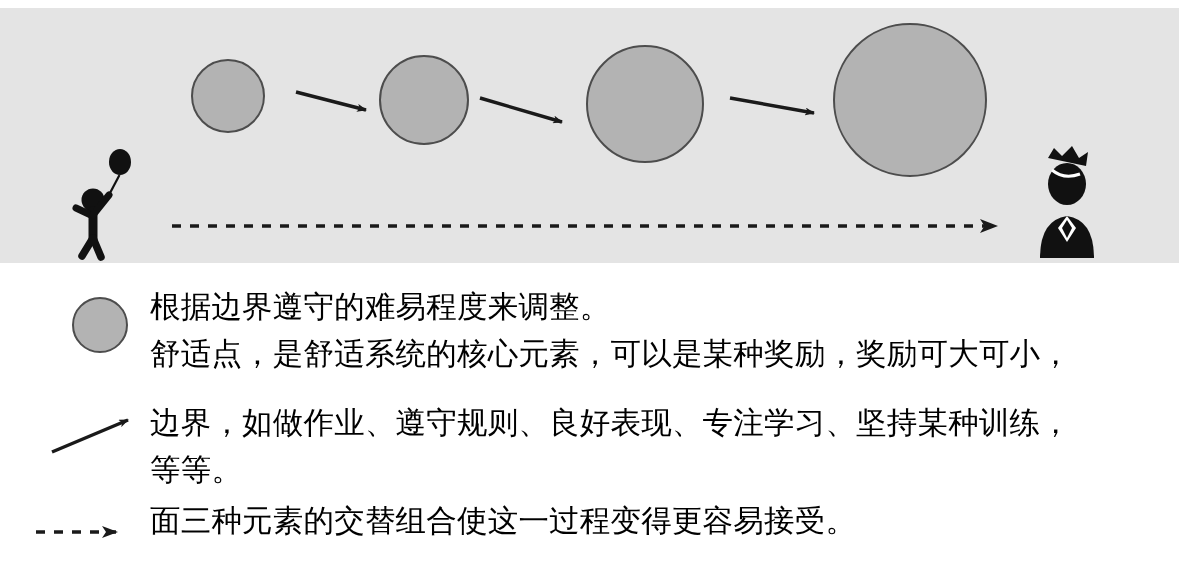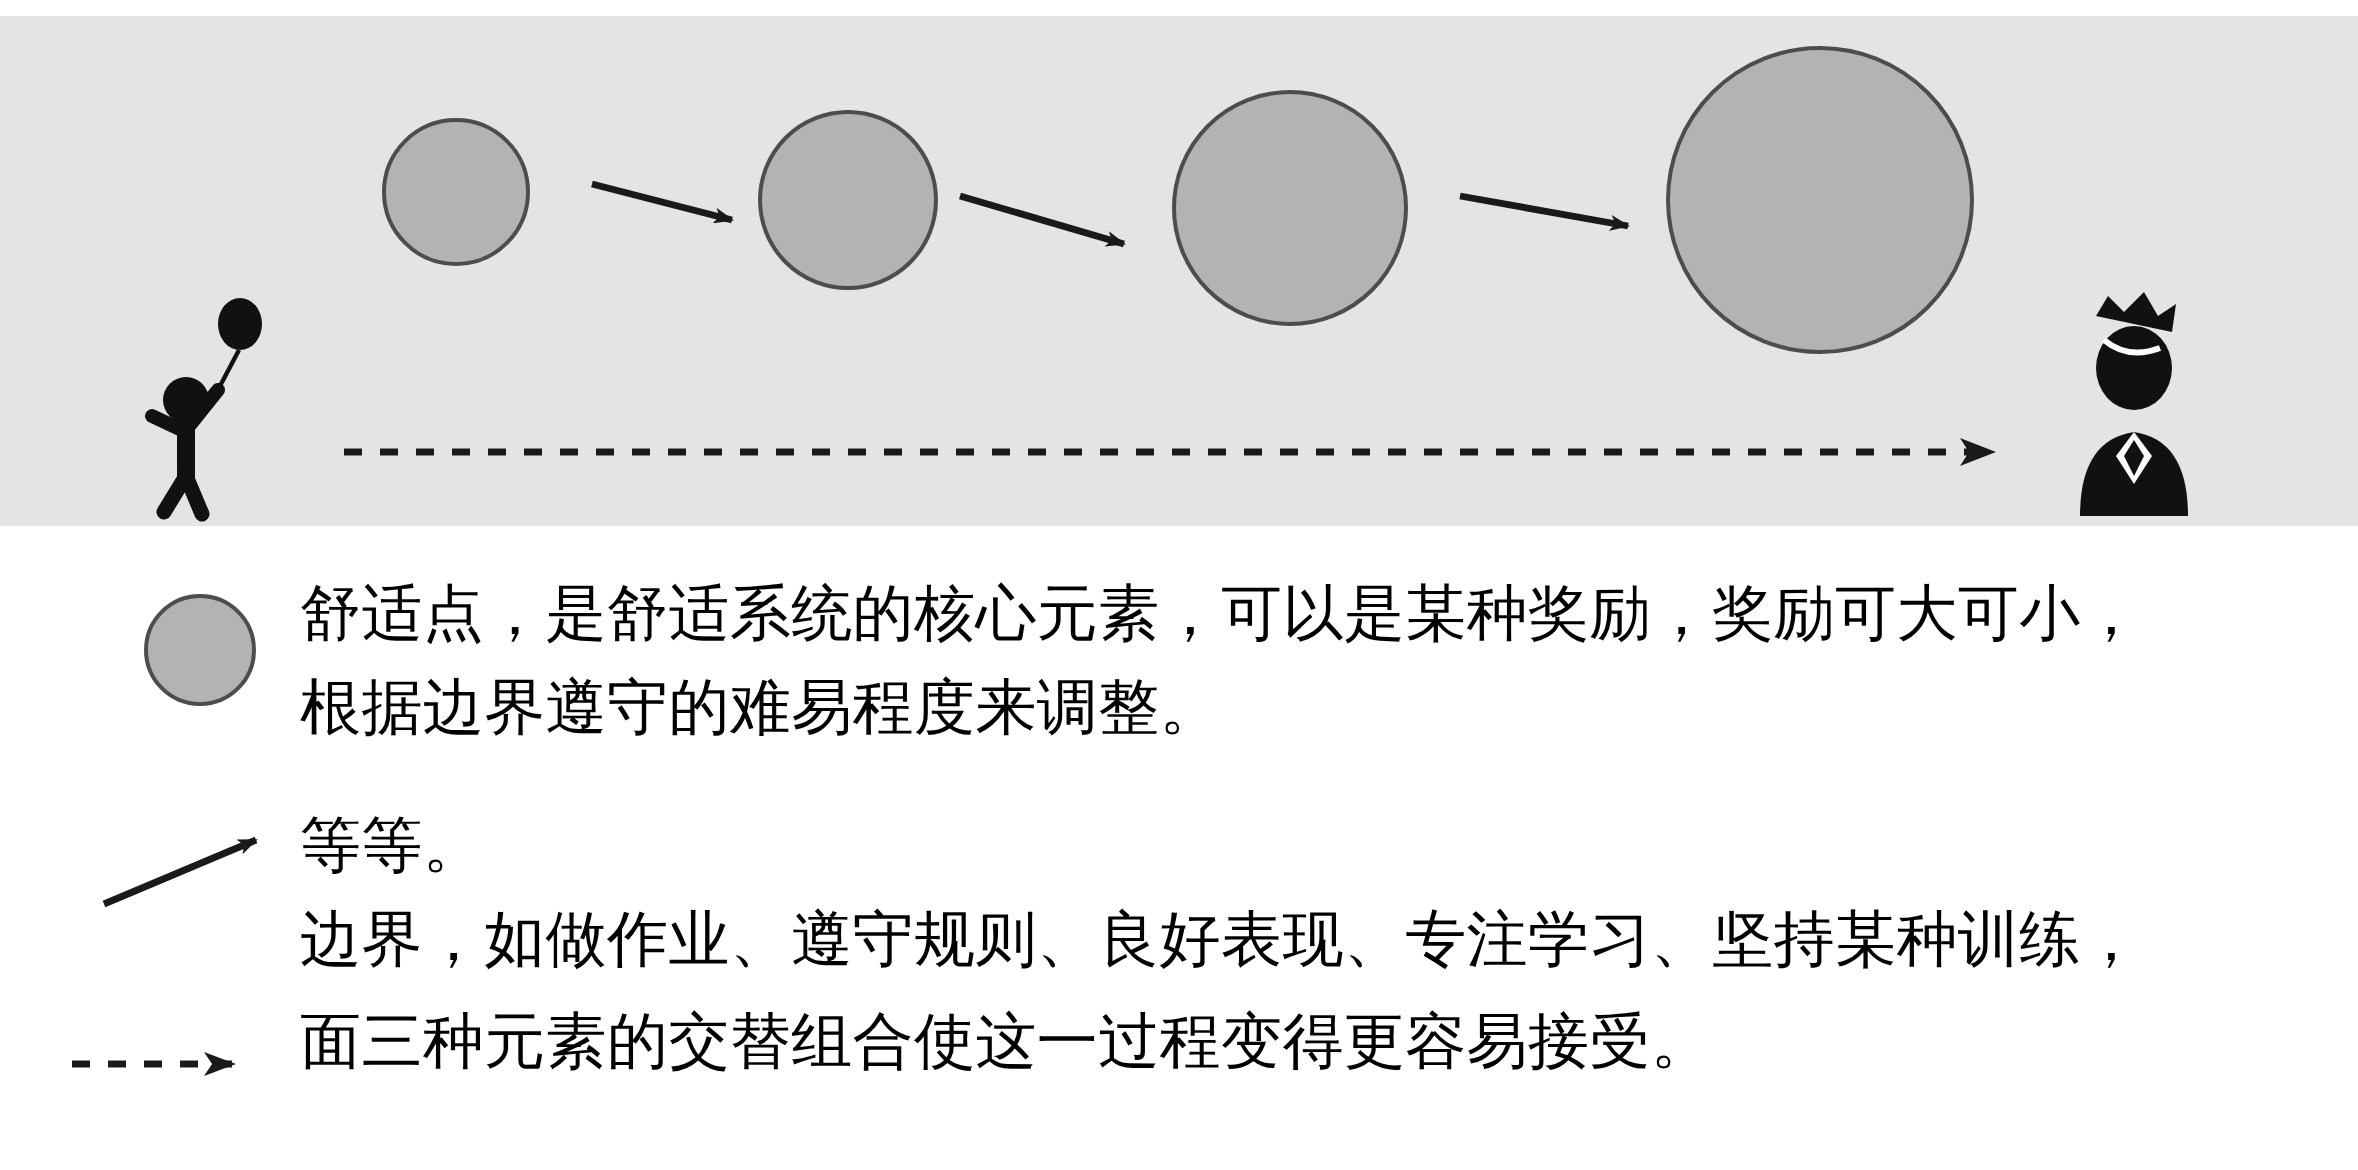--- a/index.html
+++ b/index.html
@@ -130,39 +130,39 @@
 
   <div class="legend">
 
     <div class="legend-row" id="row-dot">
       <div class="legend-key">
         <svg class="key-dot-svg" width="70" height="62" viewBox="0 0 70 62">
           <circle cx="32" cy="31" r="27" fill="#b3b3b3" stroke="#4d4d4d" stroke-width="2"></circle>
         </svg>
       </div>
       <div class="legend-text">
+        <span class="line">根据边界遵守的难易程度来调整。</span>
         <span class="line">舒适点，是舒适系统的核心元素，可以是某种奖励，奖励可大可小，</span>
-        <span class="line">根据边界遵守的难易程度来调整。</span>
       </div>
     </div>
 
     <div class="legend-row" id="row-arrow">
       <div class="legend-key">
         <svg class="key-arrow-svg" width="110" height="56" viewBox="0 0 110 56">
           <defs>
             <marker id="legendArrow" markerWidth="10" markerHeight="8" refX="9" refY="4" orient="auto" markerUnits="userSpaceOnUse">
               <path d="M0,0 L10,4 L0,8 L2.6,4 Z" fill="#1a1a1a"></path>
             </marker>
           </defs>
           <line x1="8" y1="44" x2="84" y2="12" stroke="#1a1a1a" stroke-width="3.4" marker-end="url(#legendArrow)"></line>
         </svg>
       </div>
       <div class="legend-text">
+        <span class="line">边界，如做作业、遵守规则、良好表现、专注学习、坚持某种训练，</span>
         <span class="line">等等。</span>
-        <span class="line">边界，如做作业、遵守规则、良好表现、专注学习、坚持某种训练，</span>
       </div>
     </div>
 
     <div class="legend-row" id="row-dashed">
       <div class="legend-key">
         <svg class="key-dashed-svg" width="118" height="44" viewBox="0 0 118 44">
           <defs>
             <marker id="legendDashArrow" markerWidth="16" markerHeight="12" refX="14" refY="6" orient="auto" markerUnits="userSpaceOnUse">
               <path d="M0,0 L16,6 L0,12 L4,6 Z" fill="#1a1a1a"></path>
             </marker>

